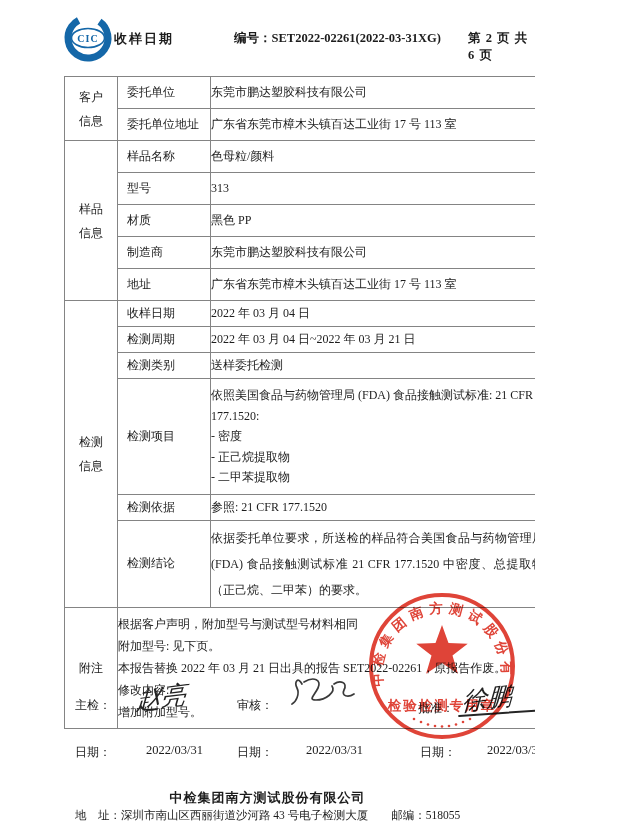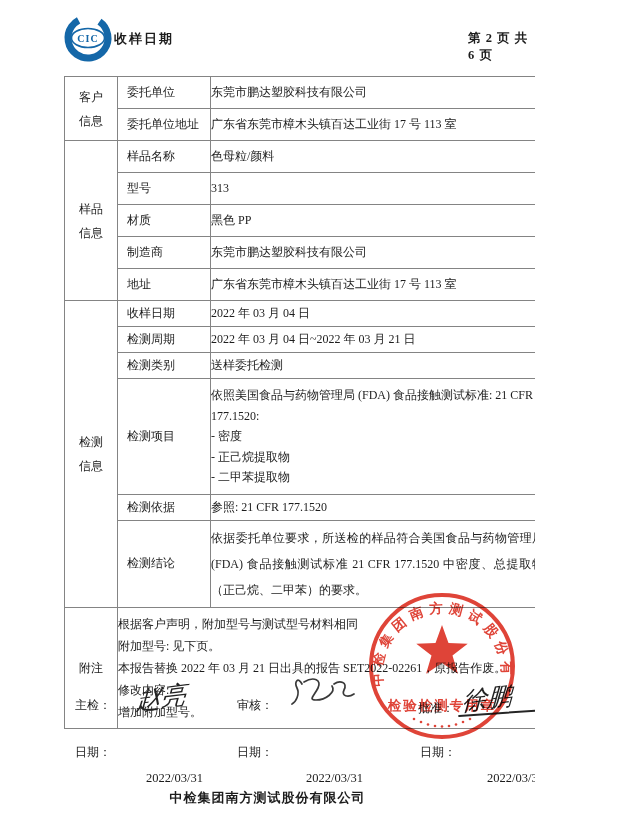--- a/index.html
+++ b/index.html
@@ -27,39 +27,40 @@
   .conclusion { line-height:26px; padding-top:4px; padding-bottom:4px; text-align:justify; }
   .notes { white-space:pre-line; line-height:22px; padding-top:5px; padding-bottom:5px; }
   
   .seal { position:absolute; left:364px; top:588px; width:156px; height:156px; mix-blend-mode:multiply; opacity:.92; }
   
   .sig-label { position:absolute; font-size:12px; }
   .sig-name  { position:absolute; font-size:25px; font-style:italic; color:#222;
                transform:rotate(-7deg) skewX(-10deg); white-space:nowrap; }
   .sig-underline { position:absolute; height:2px; background:#252525; transform:rotate(-4deg); border-radius:2px; }
   .date-label { position:absolute; font-size:12px; }
-  .date-value { position:absolute; font-size:12.5px;margin-top:28px; }
+  .date-value { position:absolute; font-size:12.5px; }
   
   .ftr-company { position:absolute; left:0; top:789px; width:100%; text-align:center;
                  font-size:13px; font-weight:bold; letter-spacing:1px; }
   .ftr-line2 { position:absolute; left:0; top:808px; width:100%; text-align:center; font-size:11.5px; }
   .ftr-line3 { position:absolute; left:0; top:823px; width:100%; text-align:center; font-size:11.5px; }
   .ftr-link { color:#0000cc; text-decoration:underline; font-family:"Liberation Mono","DejaVu Sans Mono",monospace; font-size:10.5px; }
 </style>
 </head>
 <body>
 
 <div class="page">
 
   <svg class="hdr-logo" viewBox="0 0 56 52">
     <circle cx="28" cy="26" r="20" fill="none" stroke="#1467a8" stroke-width="7" stroke-dasharray="103 23" transform="rotate(-55 28 26)"></circle>
     <ellipse cx="28" cy="26" rx="16.5" ry="9.5" fill="#ffffff" stroke="#1467a8" stroke-width="1.6"></ellipse>
     <text x="28" y="30" text-anchor="middle" font-size="10" font-weight="bold" fill="#1467a8" letter-spacing="1" font-family="Liberation Serif, DejaVu Serif, serif">CIC</text>
   </svg>
   <div class="hdr-title">收样日期</div>
+  <div class="hdr-no"><span>编号：</span><span>SET2022-02261(2022-03-31XG)</span></div>
   <div class="hdr-page">第 2 页 共 6 页</div>
 
   <table class="report">
 
     <tbody>
         <tr>
       <td class="group" rowspan="2"><span class="gl">客户信息</span></td>
       <td class="flabel h32">委托单位</td>
       <td class="fvalue h32">东莞市鹏达塑胶科技有限公司</td>
     </tr>
@@ -168,14 +169,15 @@
         <circle cx="71" cy="138" r="1.3"></circle>
       <circle cx="78" cy="138.5" r="1.3"></circle>
         <circle cx="85" cy="138" r="1.3"></circle>
       <circle cx="92" cy="136.5" r="1.3"></circle>
         <circle cx="99" cy="134" r="1.3"></circle>
       <circle cx="106" cy="131" r="1.3"></circle>
     </g>
   </svg>
 
   <div class="ftr-company">中检集团南方测试股份有限公司</div>
+  <div class="ftr-line2">地　址：深圳市南山区西丽街道沙河路 43 号电子检测大厦　　邮编：518055</div>
 
 </div>
 
 </body></html>

